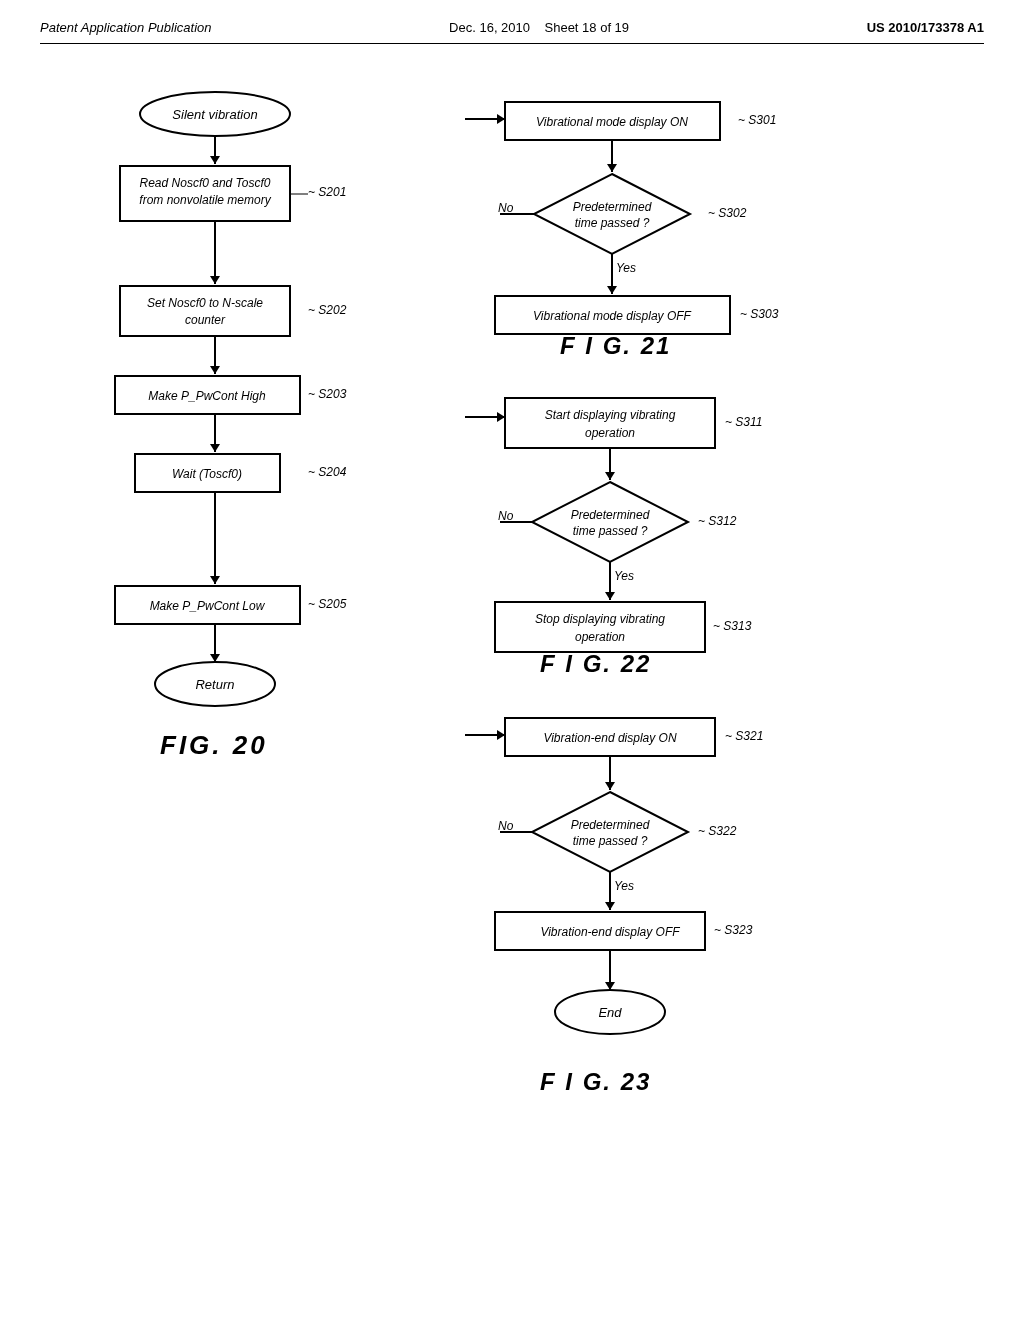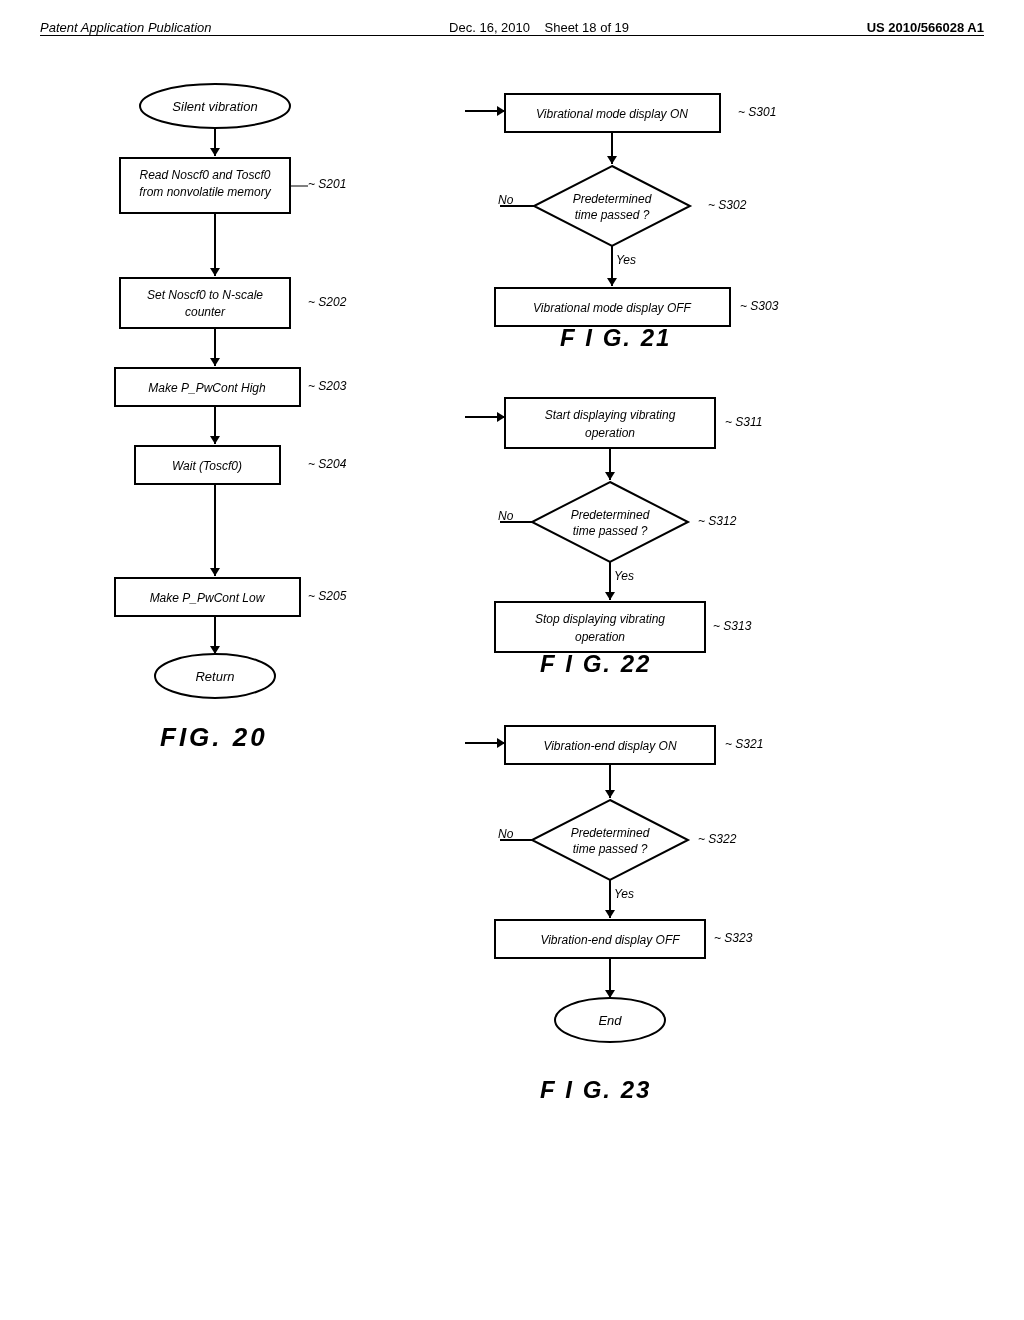--- a/index.html
+++ b/index.html
@@ -16,20 +16,21 @@
       min-height: 1320px;
       background: #fff;
       position: relative;
       padding: 20px 40px;
     }
     .header {
       display: flex;
       justify-content: space-between;
       align-items: center;
       border-bottom: 1px solid #000;
+      padding-bottom: 8px;
       margin-bottom: 30px;
       font-size: 13px;
     }
     .header-left { font-style: italic; }
     .header-center { text-align: center; }
     .header-right { font-weight: bold; }
 
     
     svg text { font-family: Arial, sans-serif; }
   </style>
@@ -37,21 +38,21 @@
 <body>
 
 <div class="page">
 
   <div class="header">
     <div class="header-left">Patent Application Publication</div>
     <div class="header-center">
       <span>Dec. 16, 2010</span>&nbsp;&nbsp;&nbsp;
       <span>Sheet 18 of 19</span>
     </div>
-    <div class="header-right">US 2010/566028 A1</div>
+    <div class="header-right">US 2010/173378 A1</div>
   </div>
 
   <div style="display:flex; gap:30px; padding: 10px 20px; font-style: italic;">
 
     <div style="width:370px; flex-shrink:0;">
       <svg width="370" height="740">
 
         <ellipse cx="155" cy="30" rx="75" ry="22" fill="white" stroke="black" stroke-width="2"></ellipse>
         <text x="155" y="35" text-anchor="middle" font-size="13">Silent vibration</text>
 
@@ -97,21 +98,21 @@
         <line x1="155" y1="540" x2="155" y2="578" stroke="black" stroke-width="2"></line>
         <polygon points="155,578 150,570 160,570" fill="black"></polygon>
 
         <ellipse cx="155" cy="600" rx="60" ry="22" fill="white" stroke="black" stroke-width="2"></ellipse>
         <text x="155" y="605" text-anchor="middle" font-size="13">Return</text>
 
         <text x="100" y="670" font-size="26" font-weight="bold" letter-spacing="3">FIG. 20</text>
       </svg>
     </div>
 
-    <div style="display:flex; flex-direction:column; gap:16px; flex:1;">
+    <div style="display:flex; flex-direction:column; gap:8px; flex:1;">
 
       <svg width="490" height="270">
 
         <line x1="5" y1="35" x2="45" y2="35" stroke="black" stroke-width="2"></line>
         <polygon points="45,35 37,30 37,40" fill="black"></polygon>
 
         <rect x="45" y="18" width="215" height="38" fill="white" stroke="black" stroke-width="2"></rect>
         <text x="152" y="42" text-anchor="middle" font-size="12">Vibrational mode display ON</text>
         <text x="278" y="40" font-size="12">~ S301</text>
 

